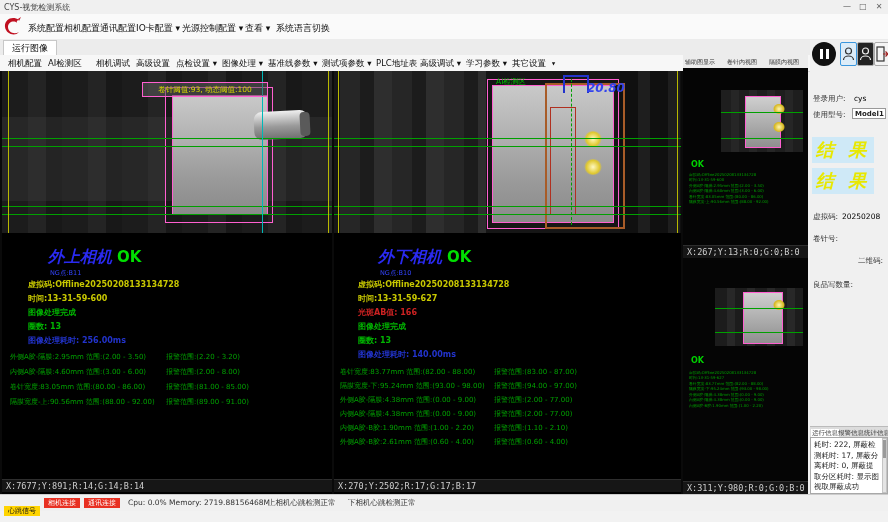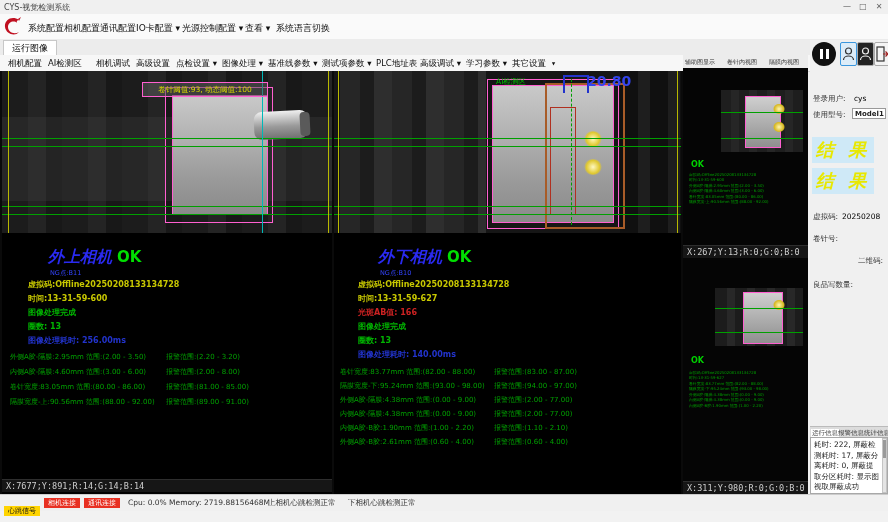--- a/index.html
+++ b/index.html
@@ -152,21 +152,21 @@
       <div class="abs" style="left:237px;top:8px;width:0;height:146px;border-left:1px dashed #00a000;"></div>
       <div class="abs" style="left:250px;top:60px;width:18px;height:16px;border-radius:50%;background:radial-gradient(circle,#fff8c0 0%,#e0c830 55%,rgba(0,0,0,0) 75%);"></div>
       <div class="abs" style="left:250px;top:88px;width:18px;height:16px;border-radius:50%;background:radial-gradient(circle,#fff8c0 0%,#e0c830 55%,rgba(0,0,0,0) 75%);"></div>
       <div class="abs gline" style="left:0;top:67px;width:347px;"></div>
       <div class="abs gline" style="left:0;top:75px;width:347px;"></div>
       <div class="abs gline" style="left:0;top:135px;width:347px;"></div>
       <div class="abs gline" style="left:0;top:143px;width:347px;"></div>
       <div class="abs yline" style="left:4px;top:0;height:162px;"></div>
       <div class="abs yline" style="left:343px;top:0;height:162px;"></div>
       <div class="abs" style="left:229px;top:4px;width:22px;height:16px;border:2px solid #2233cc;border-bottom:none;"></div>
-      <div class="abs nw" style="left:253px;top:2px;color:#3344ee;font-size:14px;font-weight:bold;">20.80</div>
+      <div class="abs nw" style="left:253px;top:10px;color:#3344ee;font-size:12px;font-weight:bold;font-style:italic;">20.80</div>
       <div class="abs nw" style="left:162px;top:6px;color:#00c000;font-size:7.5px;">AI检测区</div>
     </div>
     <div class="abs nw" style="left:44px;top:176px;">
       <span class="cam-title">外下相机</span>
       <span class="cam-ok">OK</span>
     </div>
     <div class="abs tinyng nw" style="left:46px;top:198px;">NG点:B10</div>
     <div class="abs ov-y nw" style="left:24px;top:208px;">虚拟码:Offline20250208133134728</div>
     <div class="abs ov-y nw" style="left:24px;top:222px;">时间:13-31-59-627</div>
     <div class="abs ov-r nw" style="left:24px;top:236px;">光斑AB值: 166</div>
@@ -178,20 +178,21 @@
     <div class="abs meas nw" style="left:6px;top:310px;">隔膜宽度-下:95.24mm 范围:(93.00 - 98.00)</div>
     <div class="abs meas nw" style="left:160px;top:310px;">报警范围:(94.00 - 97.00)</div>
     <div class="abs meas nw" style="left:6px;top:324px;">外侧A胶-隔膜:4.38mm 范围:(0.00 - 9.00)</div>
     <div class="abs meas nw" style="left:160px;top:324px;">报警范围:(2.00 - 77.00)</div>
     <div class="abs meas nw" style="left:6px;top:338px;">内侧A胶-隔膜:4.38mm 范围:(0.00 - 9.00)</div>
     <div class="abs meas nw" style="left:160px;top:338px;">报警范围:(2.00 - 77.00)</div>
     <div class="abs meas nw" style="left:6px;top:352px;">内侧A胶-B胶:1.90mm 范围:(1.00 - 2.20)</div>
     <div class="abs meas nw" style="left:160px;top:352px;">报警范围:(1.10 - 2.10)</div>
     <div class="abs meas nw" style="left:6px;top:366px;">外侧A胶-B胶:2.61mm 范围:(0.60 - 4.00)</div>
     <div class="abs meas nw" style="left:160px;top:366px;">报警范围:(0.60 - 4.00)</div>
+    <div class="abs coordbar nw" style="top:408px;">X:270;Y:2502;R:17;G:17;B:17</div>
   </div>
 
   <div class="abs" style="left:683px;top:55px;width:125px;height:439px;background:#000;">
     <div class="abs" style="left:0;top:0;width:125px;height:13px;background:#ececec;border-bottom:1px solid #c8c8c8;">
       <span class="abs nw" style="left:2px;top:3px;font-size:6px;color:#333;">辅助图显示</span>
       <span class="abs nw" style="left:44px;top:3px;font-size:6px;color:#333;">卷针内视图</span>
       <span class="abs nw" style="left:86px;top:3px;font-size:6px;color:#333;">隔膜内视图</span>
     </div>
 
     <div class="abs" style="left:0;top:13px;width:125px;height:190px;background:#050505;">

